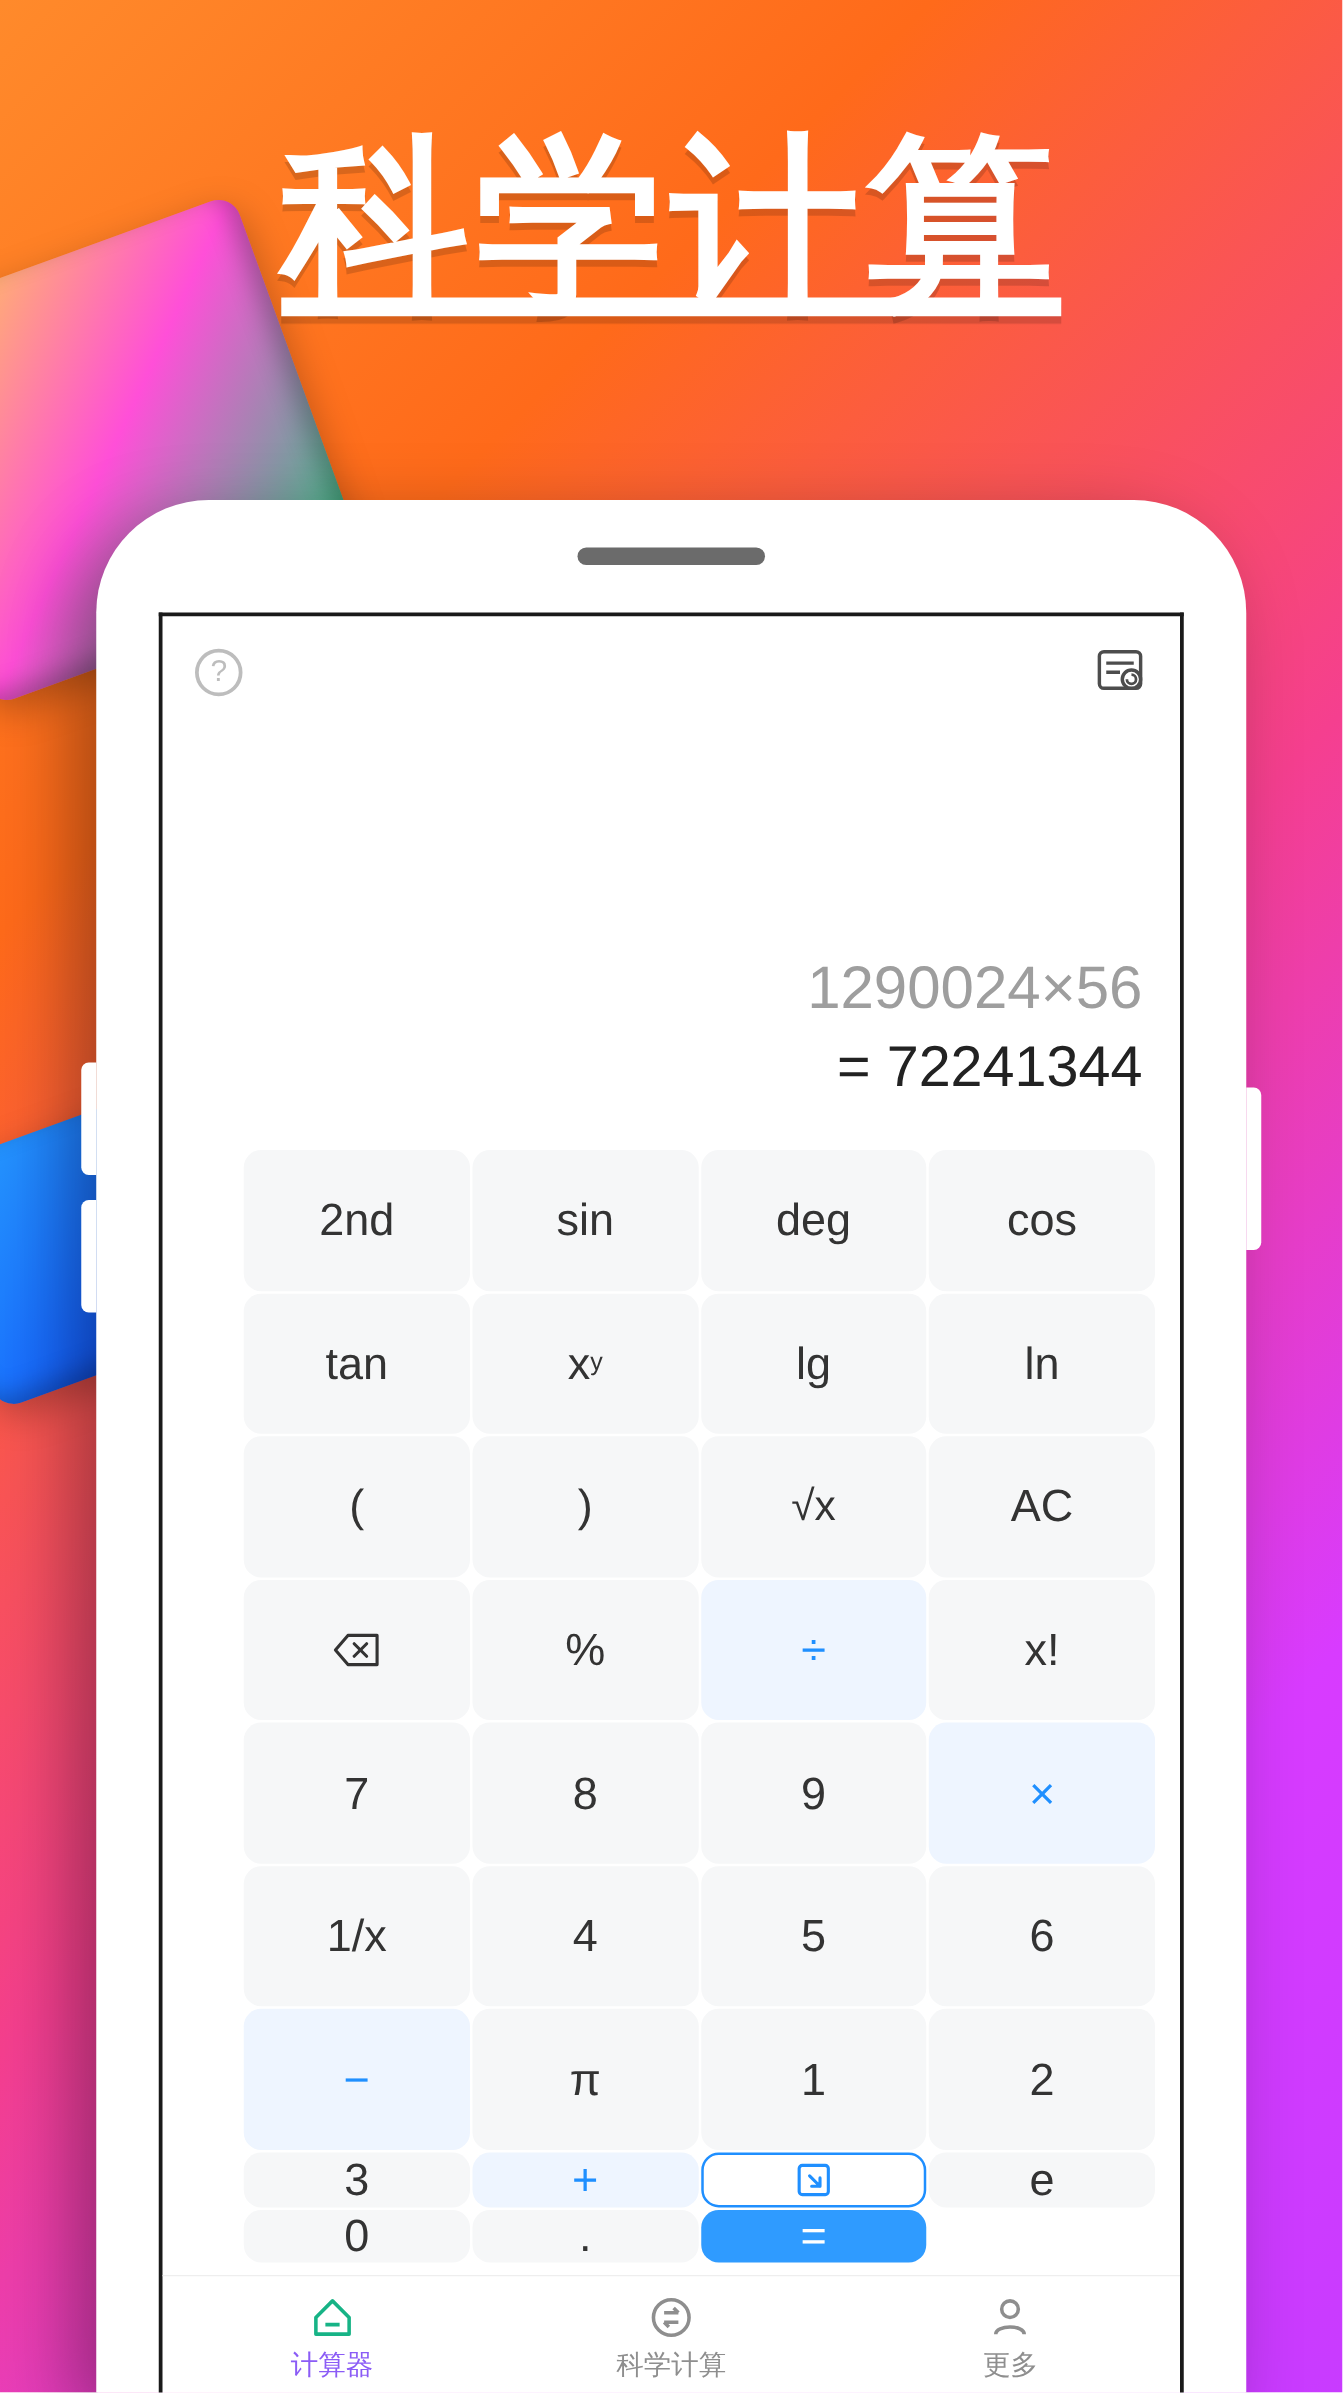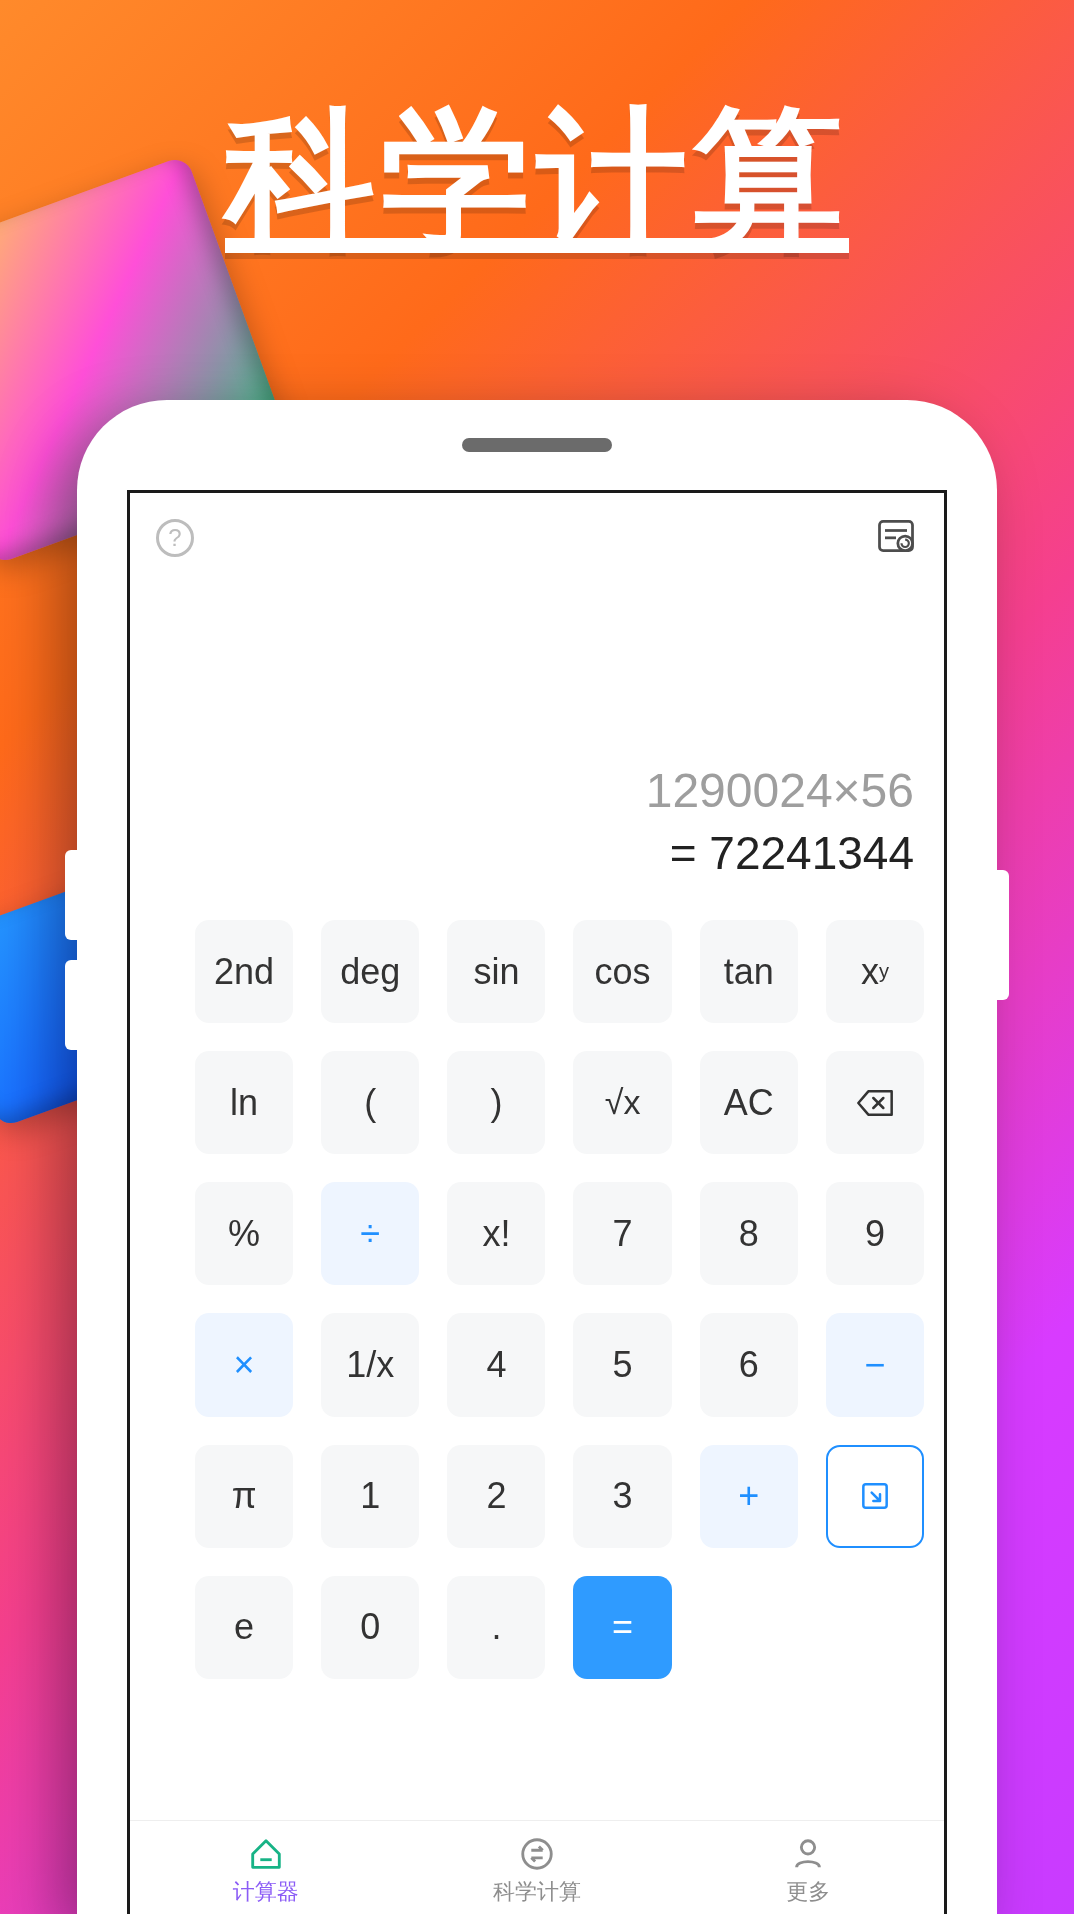--- a/index.html
+++ b/index.html
@@ -57,23 +57,23 @@
   .topbar{height:90px;display:flex;align-items:center;justify-content:space-between;padding:0 26px;}
   .help-icon{width:38px;height:38px;border:3px solid #bdbdbd;border-radius:50%;display:flex;align-items:center;justify-content:center;color:#bdbdbd;font-size:24px;}
   .history-icon svg{width:44px;height:44px;}
 
   .display{flex:0 0 auto;padding:10px 30px 20px 26px;text-align:right;}
   .expr{color:#9e9e9e;font-size:48px;margin-top:170px;margin-bottom:8px;}
   .result{color:#222;font-size:46px;font-weight:500;}
 
   .keypad{
     flex:1;display:grid;
-    grid-template-columns:repeat(6,1fr);
+    grid-template-columns:repeat(4,1fr);
     grid-template-rows:repeat(7,1fr);
-    gap:28px;padding:20px 20px 10px 20px;margin-left:45px;
+    gap:2px;padding:20px 20px 10px 20px;margin-left:45px;
   }
   .key{
     background:#f6f7f8;border-radius:14px;
     display:flex;align-items:center;justify-content:center;
     font-size:36px;color:#333;cursor:pointer;user-select:none;
   }
   .key.op{color:#1f8fff;background:#eef5ff;}
   .key.eq{background:#2f9bff;color:#fff;}
   .key svg{width:40px;height:40px;}
   .key sup{font-size:20px;vertical-align:super;}
@@ -119,29 +119,30 @@
     </div>
 
     <div class="display">
       <div class="expr">1290024×56</div>
       <div class="result">= 72241344</div>
     </div>
 
     <div class="keypad">
 
       <div class="key">2nd</div>
+      <div class="key">sin</div>
       <div class="key">deg</div>
-      <div class="key">sin</div>
       <div class="key">cos</div>
       <div class="key">tan</div>
 
       <div class="key">
           <span>x</span>
           <sup>y</sup>
         </div>
+      <div class="key">lg</div>
       <div class="key">ln</div>
       <div class="key">(</div>
       <div class="key">)</div>
 
       <div class="key">
           <span class="sqrt">√x</span>
         </div>
       <div class="key">AC</div>
       <div class="key">
         <svg viewBox="0 0 48 48">

